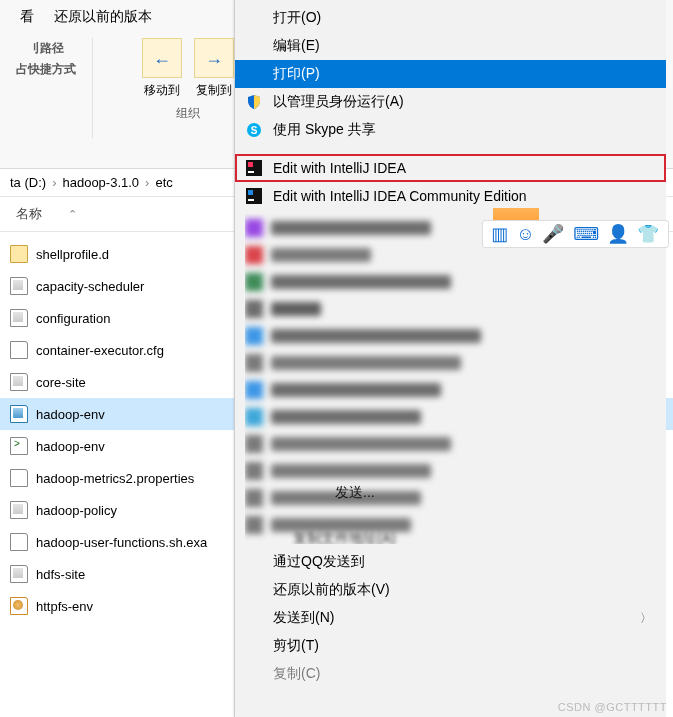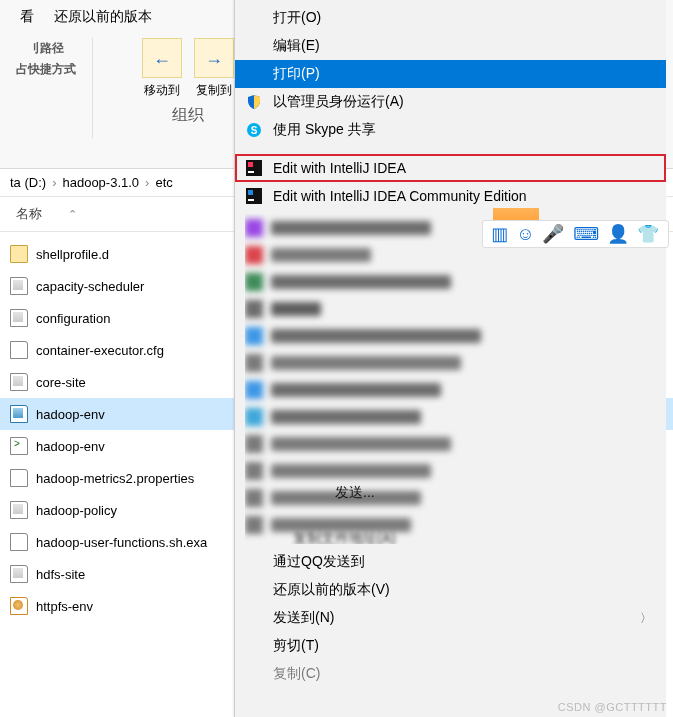--- a/index.html
+++ b/index.html
@@ -42,21 +42,21 @@
     width: 38px; height: 38px; margin: 0 auto;
     background: #fff5d6;
     border: 1px solid #e5d58f;
     display:flex; align-items:center; justify-content:center;
     position: relative;
   }
   .big-btn .arrow {
     position:absolute; font-size:18px; font-weight:bold;
   }
   .big-btn .label { font-size: 12px; margin-top: 4px; }
-  .group-caption { font-size: 16px; color: #5a5a5a; text-align:center; padding-top:6px;}
+  .group-caption { font-size: 12px; color: #5a5a5a; text-align:center; padding-top:6px;}
   .x-icon { font-size: 40px; color:#d23; font-weight:bold; line-height: 40px; margin-top:4px; }
 
   .breadcrumb {
     padding: 6px 10px;
     font-size: 13px;
     display: flex;
     gap: 6px;
     align-items: center;
     border-bottom: 1px solid #e5e5e5;
   }

